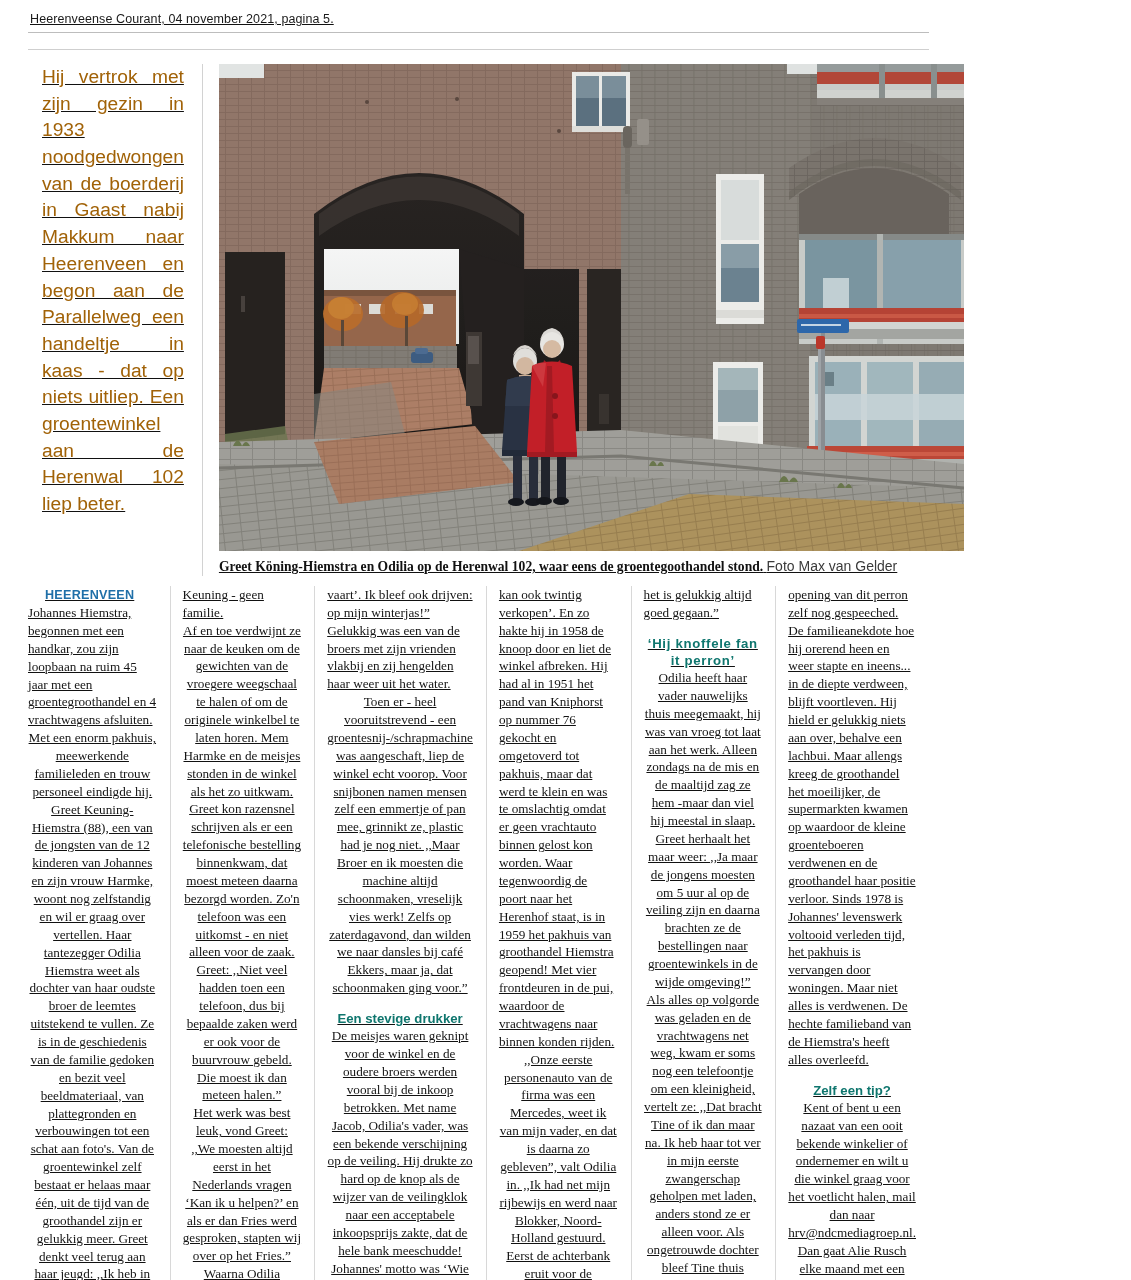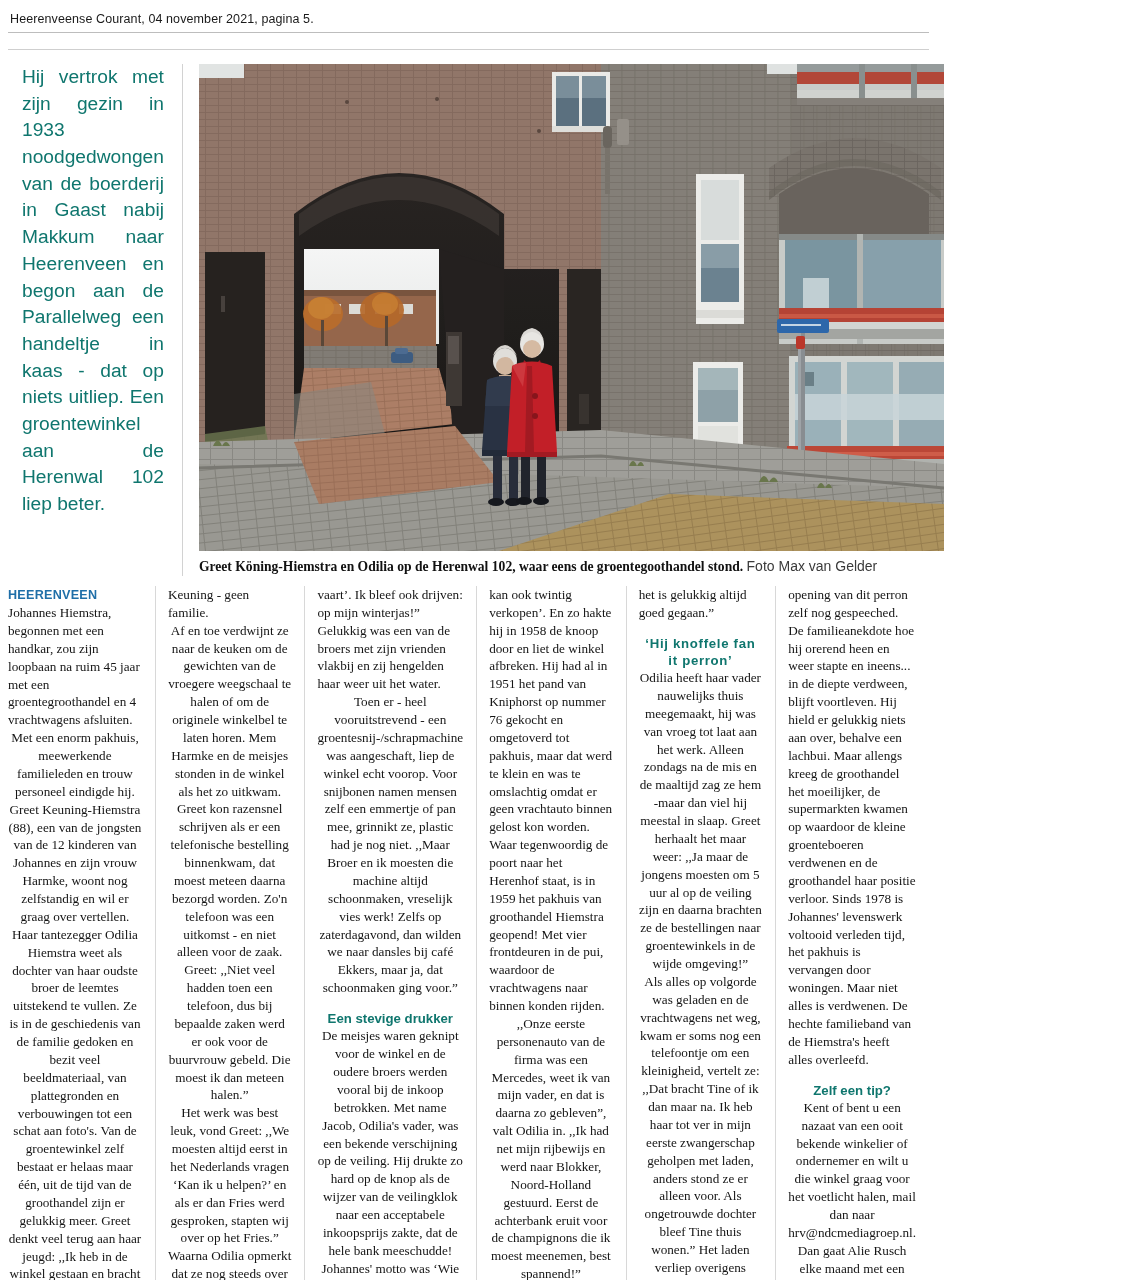--- a/index.html
+++ b/index.html
@@ -10,22 +10,23 @@
     height: 1280px;
     background: #ffffff;
     font-family: "Liberation Serif", serif;
     color: #111111;
     overflow: hidden;
     position: relative;
   }
   .page {
     width: 945px;
     height: 1280px;
-    padding: 10px 16px 8px 8px;
+    padding: 10px 16px 8px 28px;
     position: relative;
+    text-decoration: underline;
   }
 
   
   .masthead {
     font-family: "Liberation Sans", sans-serif;
     font-size: 12.5px;
     color: #1a1a1a;
     letter-spacing: 0.1px;
     padding-left: 2px;
     padding-top: 2px;
@@ -61,21 +62,21 @@
   .intro-wrap {
     width: 367px;
     padding: 0 18px 0 14px;
     border-right: 1px solid #d2d2d2;
   }
   .intro {
     font-family: "Liberation Sans", sans-serif;
     font-size: 19.2px;
     line-height: 1.39;
     font-weight: 500;
-    color: #0f766e;
+    color: #a16207;
     text-align: justify;
     hyphens: manual;
   }
 
   .photo-wrap { flex: 1; padding-left: 16px; }
 
   
   .photo {
     width: 745px;
     height: 487px;
@@ -124,20 +125,21 @@
     margin-bottom: 1px;
     color: #0f766e;
   }
   .subhead.spaced { letter-spacing: 0.7px; }
   .kicker {
     font-family: "Liberation Sans", sans-serif;
     font-weight: bold;
     font-size: 12.6px;
     letter-spacing: 0.25px;
     color: #1f6fa8;
+    margin-left: 17px;
   }
   .endmark {
     display: inline-block;
     width: 9px; height: 9px;
     background: #1f5f92;
     margin-left: 4px;
     vertical-align: 1px;
   }
 </style>
 </head>

